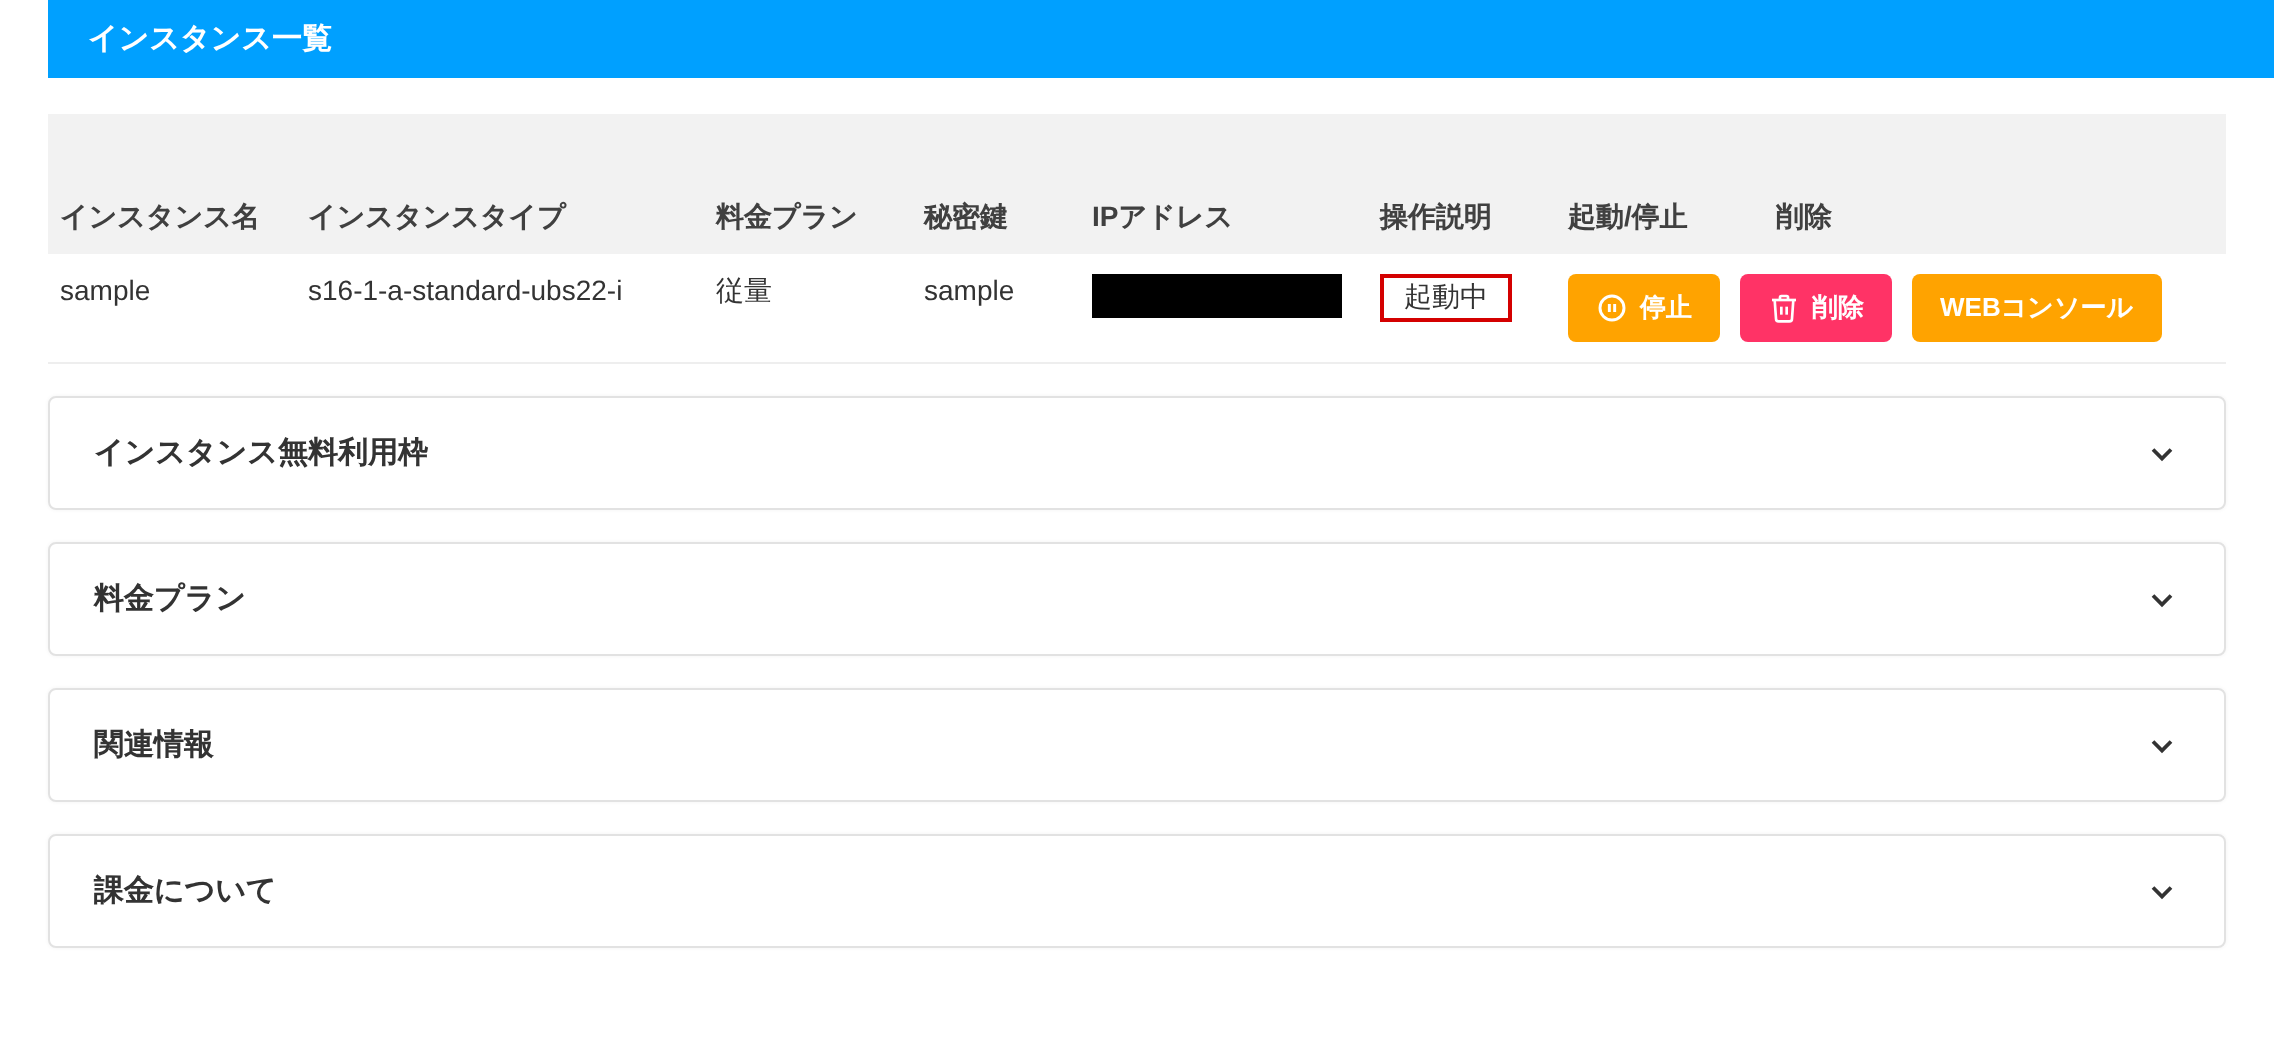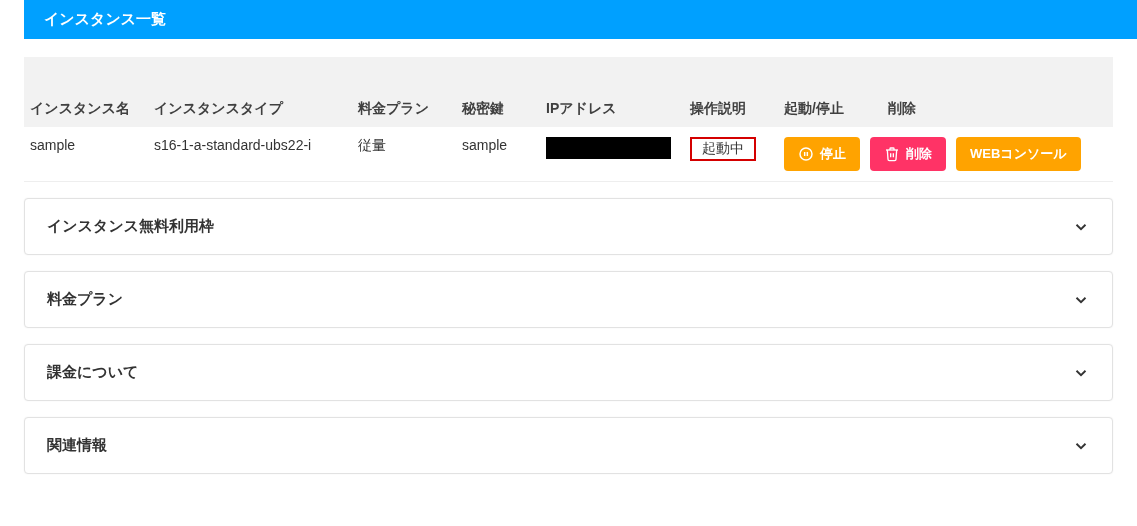--- a/index.html
+++ b/index.html
@@ -195,33 +195,33 @@
       <span class="chevron">
         <svg viewBox="0 0 24 24" fill="none" stroke="#333" stroke-width="2.5">
             <polyline points="6 9 12 15 18 9"></polyline>
           </svg>
       </span>
     </div>
   </div>
 
   <div class="accordion">
     <div class="accordion-header">
+      <span>関連情報</span>
+      <span class="chevron">
+        <svg viewBox="0 0 24 24" fill="none" stroke="#333" stroke-width="2.5">
+            <polyline points="6 9 12 15 18 9"></polyline>
+          </svg>
+      </span>
+    </div>
+  </div>
+
+  <div class="accordion">
+    <div class="accordion-header">
       <span>課金について</span>
       <span class="chevron">
         <svg viewBox="0 0 24 24" fill="none" stroke="#333" stroke-width="2.5">
             <polyline points="6 9 12 15 18 9"></polyline>
           </svg>
       </span>
     </div>
   </div>
 
-  <div class="accordion">
-    <div class="accordion-header">
-      <span>関連情報</span>
-      <span class="chevron">
-        <svg viewBox="0 0 24 24" fill="none" stroke="#333" stroke-width="2.5">
-            <polyline points="6 9 12 15 18 9"></polyline>
-          </svg>
-      </span>
-    </div>
-  </div>
-
 </div>
 
 </body></html>

